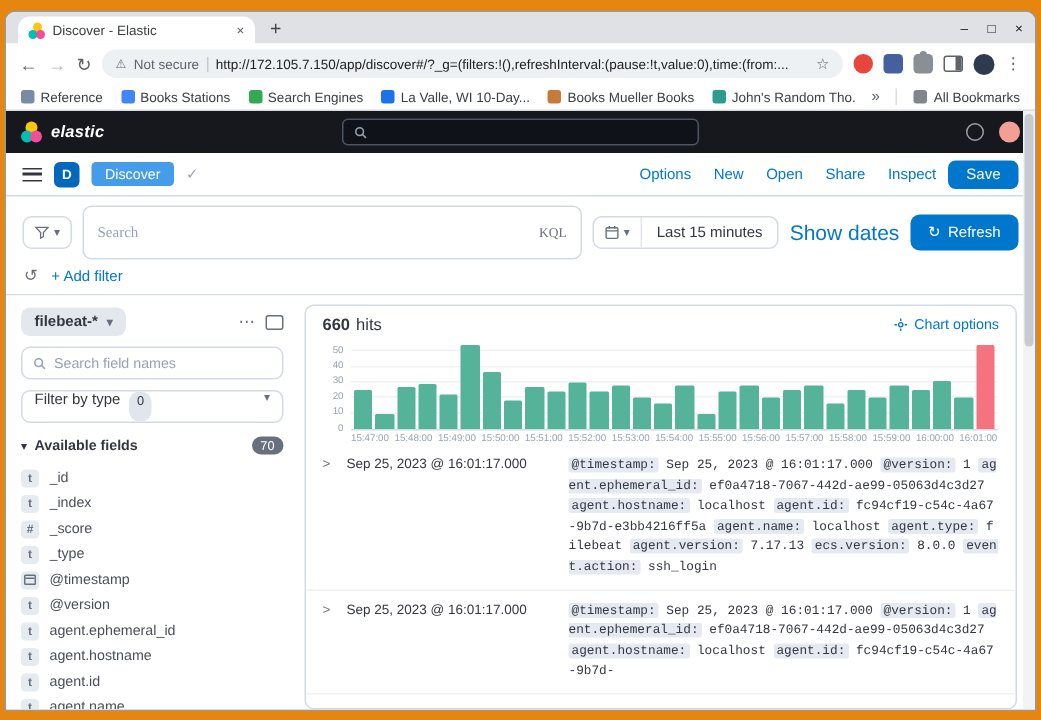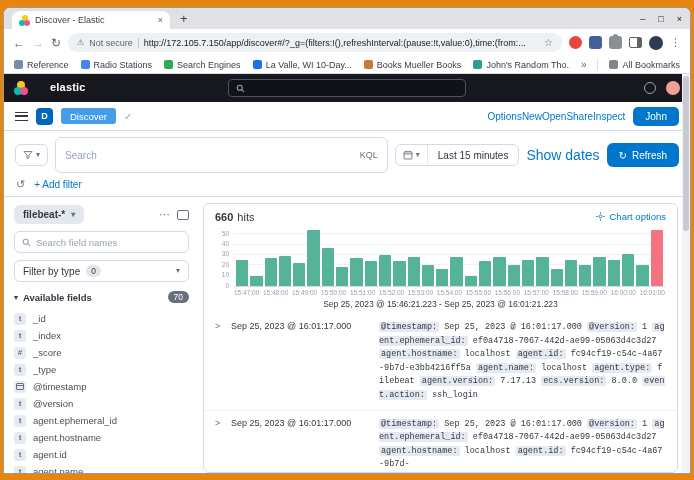--- a/index.html
+++ b/index.html
@@ -46,21 +46,21 @@
   .bm { display:flex; align-items:center; gap:4px; white-space:nowrap; }
   .bm-ic { width:9px; height:9px; border-radius:2px; flex-shrink:0; }
   .bm-label { font-size:9px; color:#3c4043; }
   .bm-overflow { font-size:10px; color:#5f6368; }
   .bm-div { width:1px; height:11px; background:#dadce0; }
   .all-ic { width:9px; height:9px; border-radius:2px; background:#80868b; }
 
   
   .viewport { flex:1; position:relative; display:flex; flex-direction:column; background:#fff; overflow:hidden; }
   .es-header { height:28px; background:#17181d; display:flex; align-items:center; padding:0 10px; flex-shrink:0; }
-  .es-left { display:flex; align-items:flex-start; gap:22px; width:180px; }
+  .es-left { display:flex; align-items:center; gap:6px; width:180px;font-style:italic; }
   .brand { color:#fff; font-size:11px; font-weight:bold; letter-spacing:.2px; }
   .cluster { position:relative; width:14px; height:14px; }
   .cluster i { position:absolute; border-radius:50%; }
   .c-y { width:8px; height:8px; background:#fec514; left:3px; top:0; }
   .c-t { width:8px; height:8px; background:#00bfb3; left:0; top:6px; }
   .c-p { width:8px; height:8px; background:#f04e98; right:0; top:6px; }
   .cluster.sm { width:11px; height:11px; }
   .cluster.sm i { width:6px; height:6px; }
   .cluster.sm .c-y { left:2.5px; top:0; }
   .cluster.sm .c-t { left:0; top:5px; }
@@ -74,31 +74,31 @@
 
   
   .app-bar { height:29px; background:#fff; border-bottom:1px solid #d3dae6; display:flex;
              align-items:center; gap:8px; padding:0 11px; flex-shrink:0; }
   .burger { width:13px; height:9px; border-top:1.5px solid #343741; border-bottom:1.5px solid #343741; position:relative; }
   .burger::after { content:""; position:absolute; left:0; right:0; top:2.5px; height:1.5px; background:#343741; }
   .space-badge { width:17px; height:17px; background:#0268bc; color:#fff; border-radius:4px;
                  font-size:9px; font-weight:bold; display:flex; align-items:center; justify-content:center; }
   .crumb { background:#459ce8; color:#fff; border-radius:3px; padding:2.5px 9px; font-size:9.5px; }
   .check { color:#98a2b3; font-size:10px; }
-  .app-actions { margin-left:auto; display:flex; align-items:flex-end; }
+  .app-actions { margin-left:auto; display:flex; align-items:flex-end; gap:15px; }
   .app-link { color:#0077cc; font-size:10px; cursor:pointer; }
   .save-btn { background:#0077cc; color:#fff; border-radius:5px; padding:4px 12px; font-size:10px; }
 
   
   .query-bar { display:flex; align-items:center; gap:7px; padding:6px 11px 5px; flex-shrink:0; }
   .filter-btn { height:22px; border:1px solid #d3dae6; border-radius:6px; display:flex;
                 align-items:center; gap:3px; padding:0 7px; color:#69707d; background:#fff; }
   .caret { font-size:8px; color:#69707d; line-height:1; }
   .search-box { flex:1; min-width:0; height:22px; border:1px solid #d3dae6; border-radius:6px;
-                display:flex; align-items:center; gap:22px; padding:17px 9px; background:#fff; }
+                display:flex; align-items:center; gap:22px; padding:17px 9px; background:#fff;font-family:Liberation Serif, serif; }
   .search-box input { flex:1; min-width:0; border:none; outline:none; font-size:10px; color:#343741; font-family:inherit; }
   .search-box input::placeholder, .es-search input::placeholder, .field-search input::placeholder { color:#98a2b3; }
   .kql { font-size:9px; color:#69707d; }
   .date-group { height:22px; border:1px solid #d3dae6; border-radius:6px; display:flex;
                 align-items:center; background:#fff; }
   .cal-btn { display:flex; align-items:center; gap:3px; padding:0 7px; height:100%;
              border-right:1px solid #e3e8ef; }
   .time-range { font-size:10px; color:#343741; padding:0 10px; white-space:nowrap; }
   .show-dates { color:#0077cc; font-size:14px; white-space:nowrap; }
   .refresh-btn { background:#0077cc; color:#fff; border-radius:6px; height:24px; padding:0 12px;
@@ -112,21 +112,21 @@
   .sidebar { width:193px; padding:8px 8px 0 10px; display:flex; flex-direction:column; gap:7px; flex-shrink:0; }
   .index-row { display:flex; align-items:center; gap:7px; }
   .index-btn { background:#e3e8ef; border-radius:6px; padding:4px 9px; font-size:10px; font-weight:bold;
                color:#343741; display:flex; align-items:center; gap:6px;justify-content:flex-end; }
   .ellipsis { margin-left:auto; color:#69707d; font-size:11px; }
   .collapse-ic { width:12px; height:10px; border:1.5px solid #69707d; border-radius:2px; }
   .field-search { height:22px; border:1px solid #d3dae6; border-radius:6px; display:flex;
                   align-items:center; gap:5px; padding:0 7px; background:#fff; }
   .field-search input { flex:1; min-width:0; border:none; outline:none; font-size:9.5px; color:#343741; font-family:inherit; }
   .type-filter { height:22px; border:1px solid #d3dae6; border-radius:6px; display:flex;
-                 align-items:center; gap:6px; padding:0 8px; background:#fff; }
+                 gap:6px; padding:0 8px; background:#fff; }
   .type-label { font-size:10px; color:#343741; }
   .count-badge { background:#e0e5ee; color:#343741; border-radius:7px; font-size:8.5px; padding:1px 5px; }
   .type-caret { margin-left:auto; }
   .fields-head { display:flex; align-items:center; gap:5px; margin-top:2px; }
   .fh-caret { font-size:8px; color:#343741; }
   .fh-label { font-size:9.5px; font-weight:bold; color:#343741; }
   .fh-count { margin-left:auto; background:#69707d; color:#fff; border-radius:8px; font-size:8.5px; padding:1px 6px; }
   .field-list { flex:1; overflow:hidden; }
   .field-item { display:flex; align-items:center; gap:7px; height:17px; }
   .f-ic { width:12px; height:12px; border-radius:3px; background:#e6ebf2; color:#69707d; font-size:8px;
@@ -219,21 +219,21 @@
     </div>
 
     <div class="bookmarks">
       <div class="bm-items" id="bm-items">
           <div class="bm">
             <span class="bm-ic" style="background: rgb(122, 139, 166);"></span>
             <span class="bm-label">Reference</span>
           </div>
           <div class="bm">
             <span class="bm-ic" style="background: rgb(66, 133, 244);"></span>
-            <span class="bm-label">Radio Stations</span>
+            <span class="bm-label">Books Stations</span>
           </div>
           <div class="bm">
             <span class="bm-ic" style="background: rgb(52, 168, 83);"></span>
             <span class="bm-label">Search Engines</span>
           </div>
           <div class="bm">
             <span class="bm-ic" style="background: rgb(26, 115, 232);"></span>
             <span class="bm-label">La Valle, WI 10-Day...</span>
           </div>
           <div class="bm">
@@ -281,21 +281,21 @@
         <span class="space-badge">D</span>
         <span class="crumb">Discover</span>
         <span class="check">✓</span>
         <div class="app-actions" id="app-actions">
             <span class="app-link">Options</span>
             <span class="app-link">New</span>
             <span class="app-link">Open</span>
             <span class="app-link">Share</span>
             <span class="app-link">Inspect</span>
           </div>
-        <span class="save-btn">John</span>
+        <span class="save-btn">Save</span>
       </div>
 
       <div class="query-bar">
         <div class="filter-btn">
           <svg width="10" height="10" viewBox="0 0 16 16">
               <path d="M1.5 2.5h13l-5 5.5v4.5l-3 1.5V8z" fill="none" stroke="#69707d" stroke-width="1.4"></path>
             </svg>
           <span class="caret">▾</span>
         </div>
         <div class="search-box">
@@ -479,21 +479,20 @@
                   <span class="xlab">15:54:00</span>
                   <span class="xlab">15:55:00</span>
                   <span class="xlab">15:56:00</span>
                   <span class="xlab">15:57:00</span>
                   <span class="xlab">15:58:00</span>
                   <span class="xlab">15:59:00</span>
                   <span class="xlab">16:00:00</span>
                   <span class="xlab">16:01:00</span>
                 </div>
             </div>
-            <div class="caption">Sep 25, 2023 @ 15:46:21.223 - Sep 25, 2023 @ 16:01:21.223</div>
             <div class="t-rows" id="doc-rows">
                 <div class="t-row">
                   <span class="expander">&gt;</span>
                   <div class="cell-time">Sep 25, 2023 @ 16:01:17.000</div>
                   <div class="cell-doc"><span class="k">@timestamp:</span> Sep 25, 2023 @ 16:01:17.000 <span class="k">@version:</span> 1 <span class="k">agent.ephemeral_id:</span> ef0a4718-7067-442d-ae99-05063d4c3d27 <span class="k">agent.hostname:</span> localhost <span class="k">agent.id:</span> fc94cf19-c54c-4a67-9b7d-e3bb4216ff5a <span class="k">agent.name:</span> localhost <span class="k">agent.type:</span> filebeat <span class="k">agent.version:</span> 7.17.13 <span class="k">ecs.version:</span> 8.0.0 <span class="k">event.action:</span> ssh_login </div>
                 </div>
                 <div class="t-row">
                   <span class="expander">&gt;</span>
                   <div class="cell-time">Sep 25, 2023 @ 16:01:17.000</div>
                   <div class="cell-doc"><span class="k">@timestamp:</span> Sep 25, 2023 @ 16:01:17.000 <span class="k">@version:</span> 1 <span class="k">agent.ephemeral_id:</span> ef0a4718-7067-442d-ae99-05063d4c3d27 <span class="k">agent.hostname:</span> localhost <span class="k">agent.id:</span> fc94cf19-c54c-4a67-9b7d- </div>

